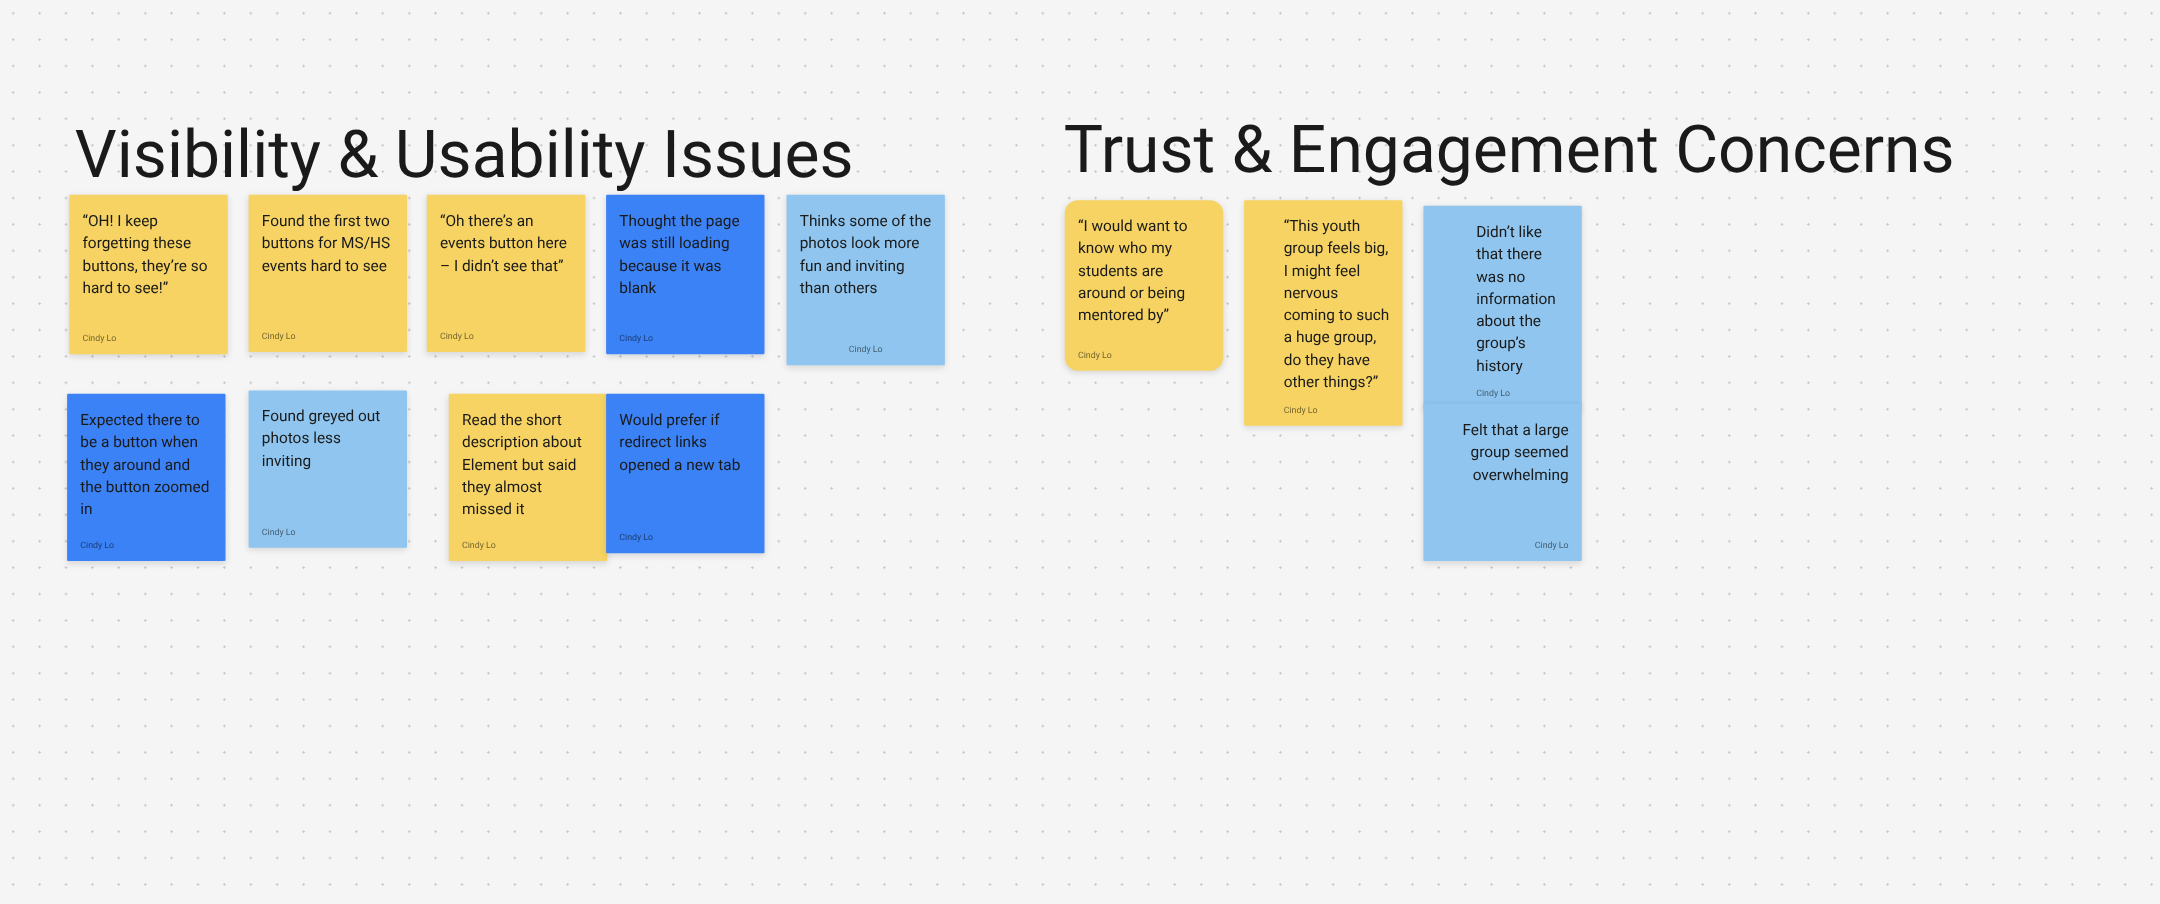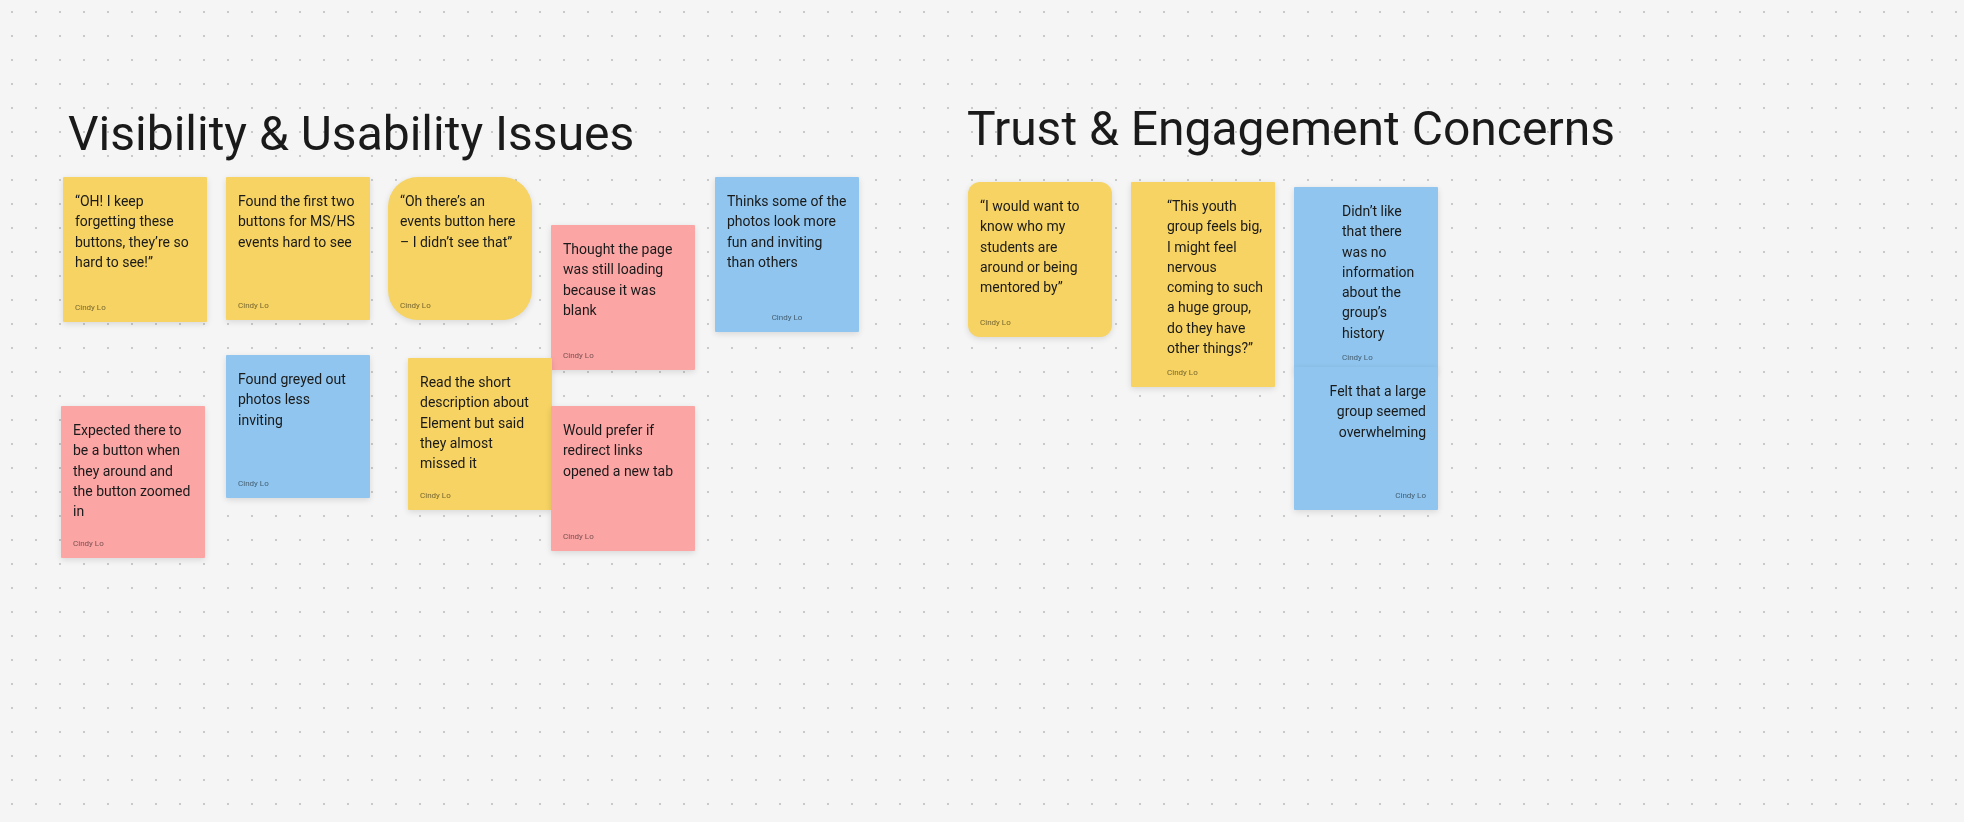--- a/index.html
+++ b/index.html
@@ -15,21 +15,21 @@
     position: relative;
     overflow: hidden;
   }
   .canvas {
     position: relative;
     width: 1964px;
     height: 822px;
   }
   .section-title {
     position: absolute;
-    font-size: 48px;
+    font-size: 60px;
     font-weight: 400;
     color: #1a1a1a;
     white-space: nowrap;
   }
   .sticky {
     position: absolute;
     width: 144px;
     padding: 14px 12px 10px 12px;
     box-shadow: 0 2px 6px rgba(0,0,0,0.12);
     border-radius: 1px;
@@ -43,38 +43,38 @@
     color: #1a1a1a;
     font-weight: 400;
     word-wrap: break-word;
   }
   .sticky .author {
     font-size: 8px;
     color: rgba(0,0,0,0.55);
     margin-top: 10px;
   }
   .yellow { background: #f6d362; }
-  .green  { background: #fca5a5; margin-top: 48px; }
+  .green  { background: #3b82f6; }
   .blue   { background: #8fc5ee; }
 </style>
 </head>
 <body>
 
 <div class="canvas" id="canvas">
     <div class="section-title" style="left: 68px; top: 105px;">Visibility &amp; Usability Issues</div>
     <div class="section-title" style="left: 967px; top: 100px;">Trust &amp; Engagement Concerns</div>
     <div class="sticky yellow" style="left: 63px; top: 177px; min-height: 143px; gap: 21px;">
       <div class="text">“OH! I keep forgetting these buttons, they’re so hard to see!”</div>
       <div class="author">Cindy Lo</div>
     </div>
     <div class="sticky yellow" style="left: 226px; top: 177px; min-height: 143px;">
       <div class="text">Found the first two buttons for MS/HS events hard to see</div>
       <div class="author">Cindy Lo</div>
     </div>
-    <div class="sticky yellow" style="left: 388px; top: 177px; min-height: 143px; border-radius: 30px;">
+    <div class="sticky yellow" style="left: 388px; top: 177px; min-height: 143px;">
       <div class="text">“Oh there’s an events button here – I didn’t see that”</div>
       <div class="author">Cindy Lo</div>
     </div>
     <div class="sticky green" style="left: 551px; top: 177px; min-height: 145px;">
       <div class="text">Thought the page was still loading because it was blank</div>
       <div class="author">Cindy Lo</div>
     </div>
     <div class="sticky blue" style="left: 715px; top: 177px; min-height: 155px; align-items: center;">
       <div class="text">Thinks some of the photos look more  fun and inviting than others</div>
       <div class="author">Cindy Lo</div>

